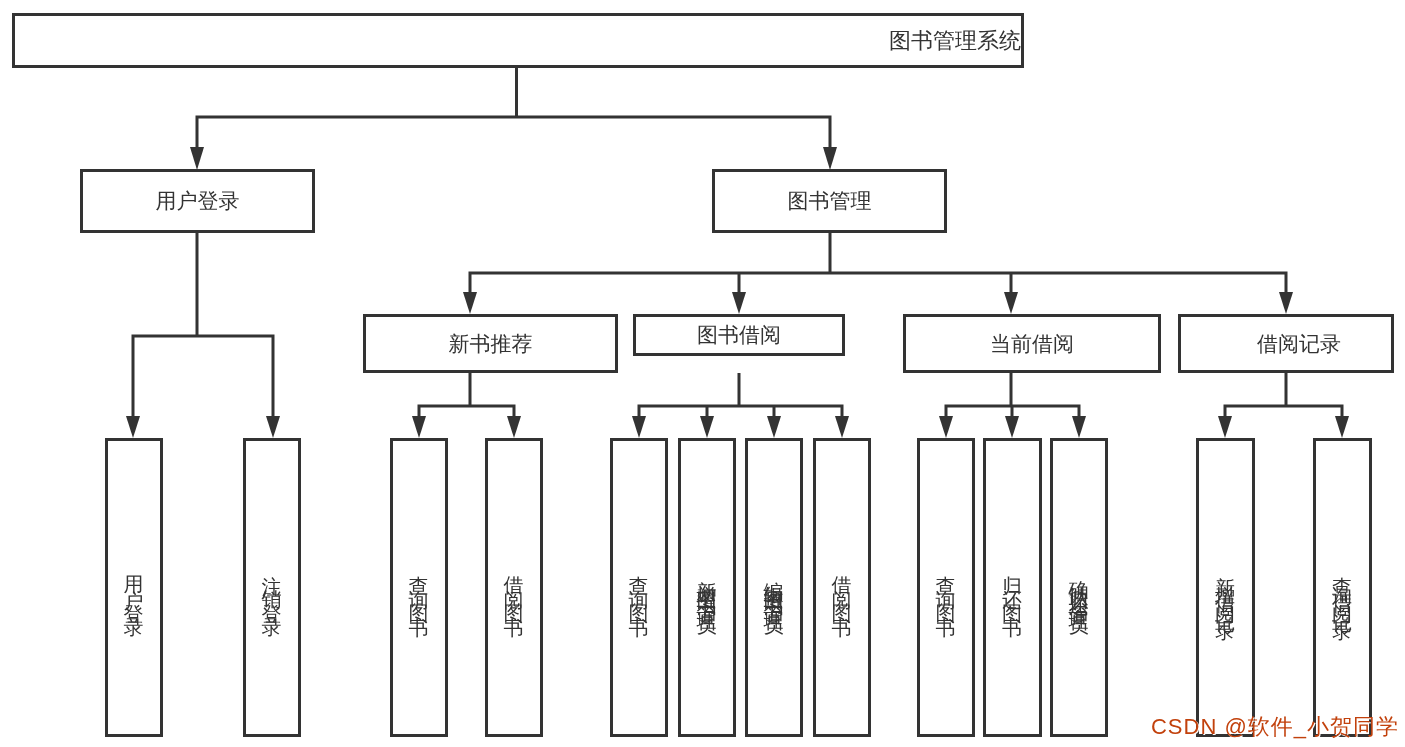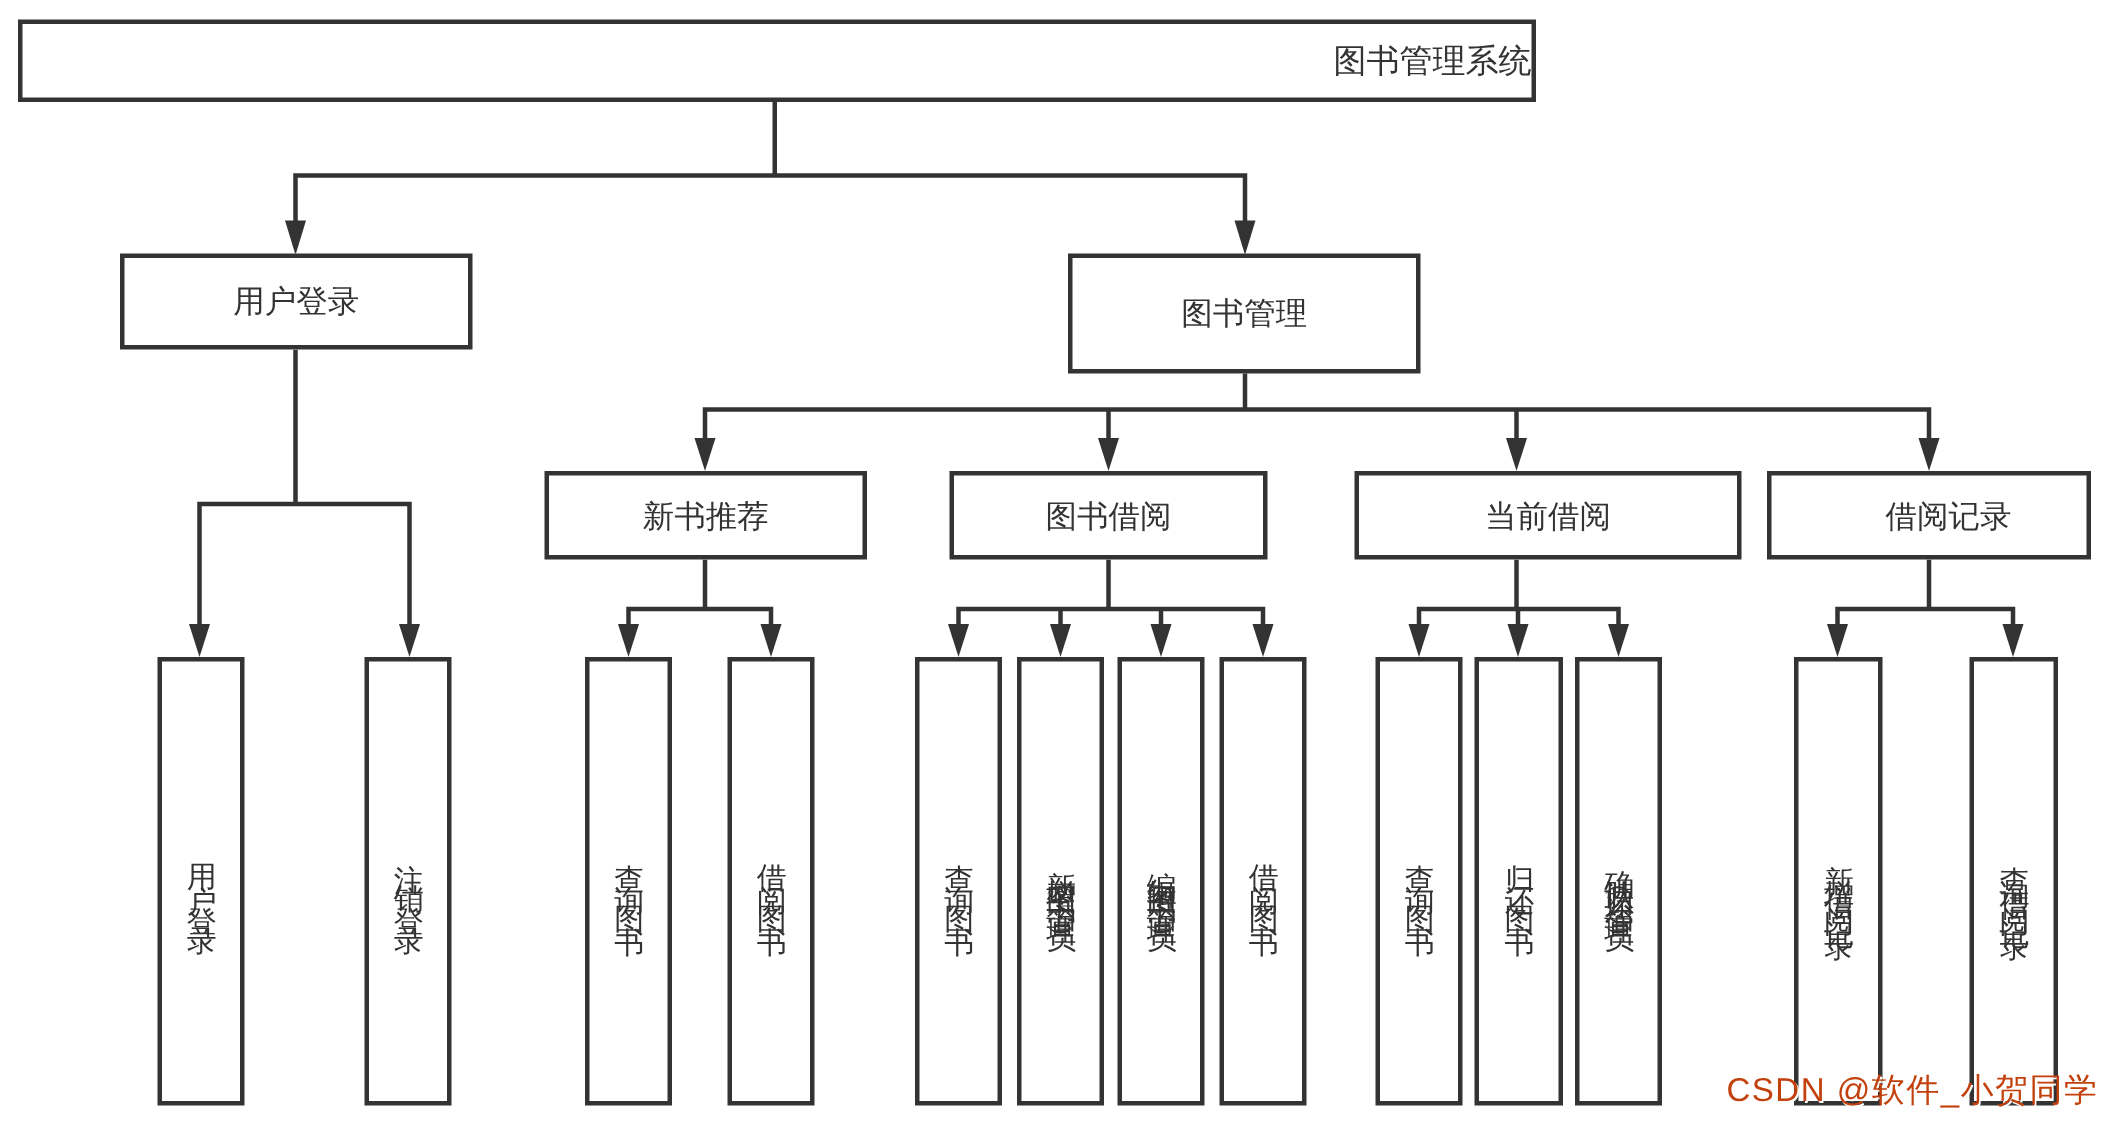--- a/index.html
+++ b/index.html
@@ -17,23 +17,23 @@
   .lvl2,.lvl3{font-size:21px;}
   .leaf .label{
     writing-mode:vertical-rl;text-orientation:mixed;
     font-size:20px;letter-spacing:14px;line-height:1;
   }
   .leaf.med .label{letter-spacing:9px;}
   .leaf.long .label{letter-spacing:5px;}
   
   #n-root {left:12px;  top:13px;  width:1012px;height:55px;justify-content:flex-end;}
   #n-l2-1 {left:80px;  top:169px; width:235px; height:64px;}
-  #n-l2-2 {left:712px; top:169px; width:235px; height:80px;}
-  #n-l3-1 {left:363px; top:314px; width:215px; height:59px;}
-  #n-l3-2 {left:633px; top:314px; width:212px; height:59px;}
+  #n-l2-2 {left:712px; top:169px; width:235px; height:64px;}
+  #n-l3-1 {left:363px; top:314px; width:255px; height:59px;}
+  #n-l3-2 {left:633px; top:314px; width:212px; height:42px;}
   #n-l3-3 {left:903px; top:314px; width:258px; height:59px;}
   #n-l3-4 {left:1178px;top:314px; width:216px; height:59px;padding-left:26px;}
   .leaf{top:438px;height:299px;width:58px;}
   #n-g1-1{left:105px;} #n-g1-2{left:243px;}
   #n-g2-1{left:390px;} #n-g2-2{left:485px;}
   #n-g3-1{left:610px;} #n-g3-2{left:678px;} #n-g3-3{left:745px;} #n-g3-4{left:813px;}
   #n-g4-1{left:917px;} #n-g4-2{left:983px;width:59px;} #n-g4-3{left:1050px;}
   #n-g5-1{left:1196px;width:59px;} #n-g5-2{left:1313px;width:59px;}
   .watermark{
     position:absolute;right:6px;bottom:5px;font-size:22px;color:#c2410c;

